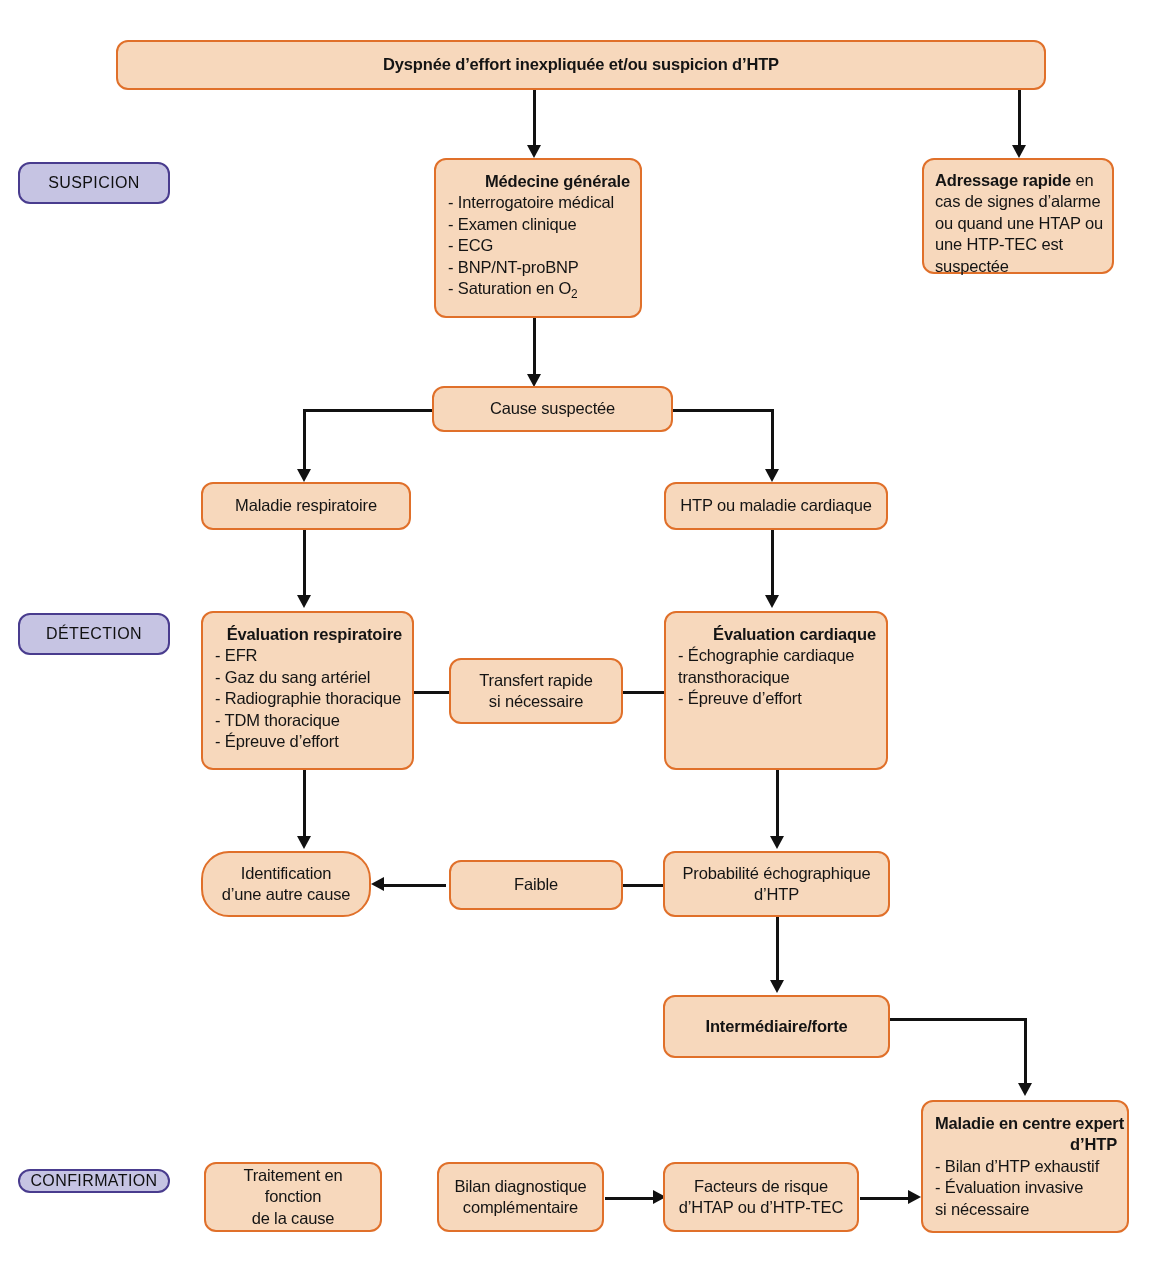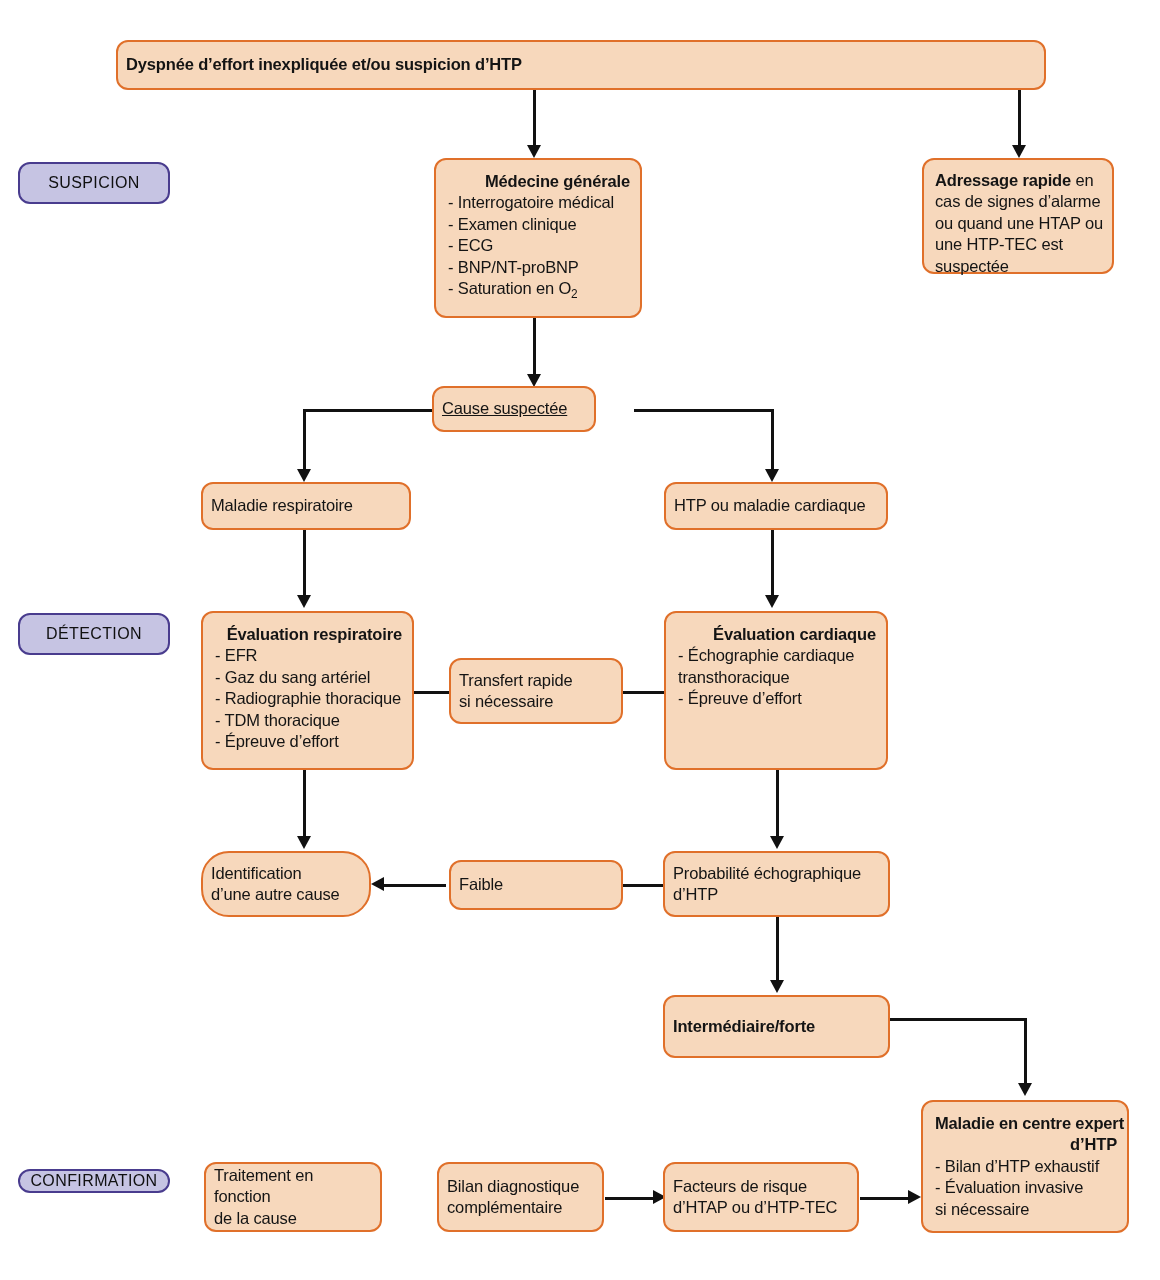--- a/index.html
+++ b/index.html
@@ -32,21 +32,21 @@
     letter-spacing: -0.15px;
     display: flex;
     z-index: 3;
   }
   .node .inner { width: 100%; }
 
   
   .node.center {
     align-items: center;
     justify-content: center;
-    text-align: left;
+    text-align: center;
     padding: 4px 8px;
   }
   
   .node.listbox {
     align-items: flex-start;
     justify-content: flex-start;
     text-align: left;
     padding: 11px 10px 8px 12px;
   }
   .node .title {
@@ -195,21 +195,21 @@
       <span class="li"><span>- Saturation en O</span><sub>2</sub></span>
     </div>
   </div>
 
   <div class="node listbox" style="left:922px; top:158px; width:192px; height:116px; padding:10px 2px 8px 11px;">
     <div class="inner">
       <span class="wraptext"><b>Adressage rapide</b><span> en cas de signes d’alarme ou quand une HTAP ou une HTP-TEC est suspectée</span></span>
     </div>
   </div>
 
-  <div class="node center" style="left:432px; top:386px; width:164px; height:46px;text-decoration:underline;">
+  <div class="node center" style="left:432px; top:386px; width:241px; height:46px;">
     <div class="inner">
       <span>Cause suspectée</span>
     </div>
   </div>
 
   <div class="node center" style="left:201px; top:482px; width:210px; height:48px;">
     <div class="inner">
       <span>Maladie respiratoire</span>
     </div>
   </div>

